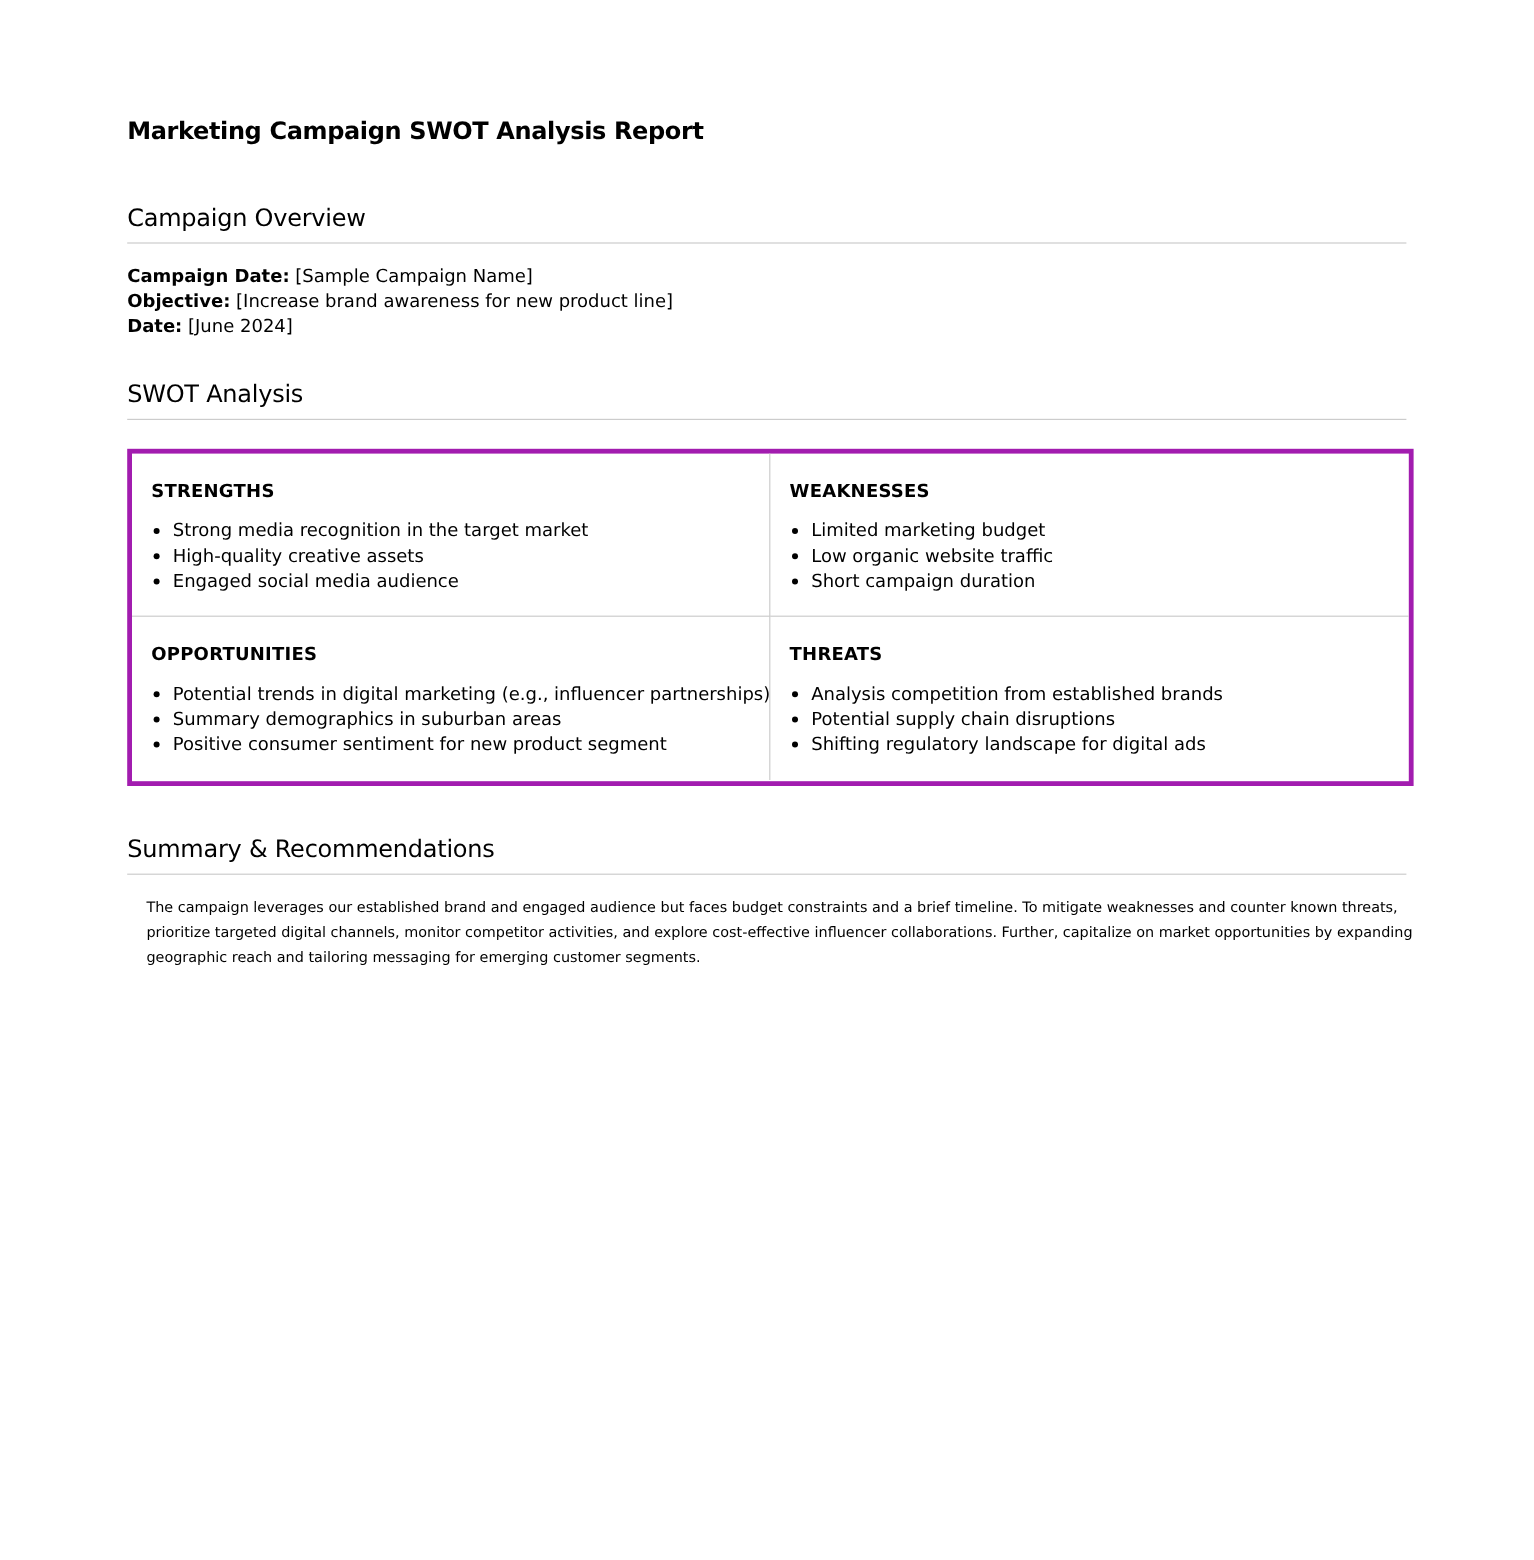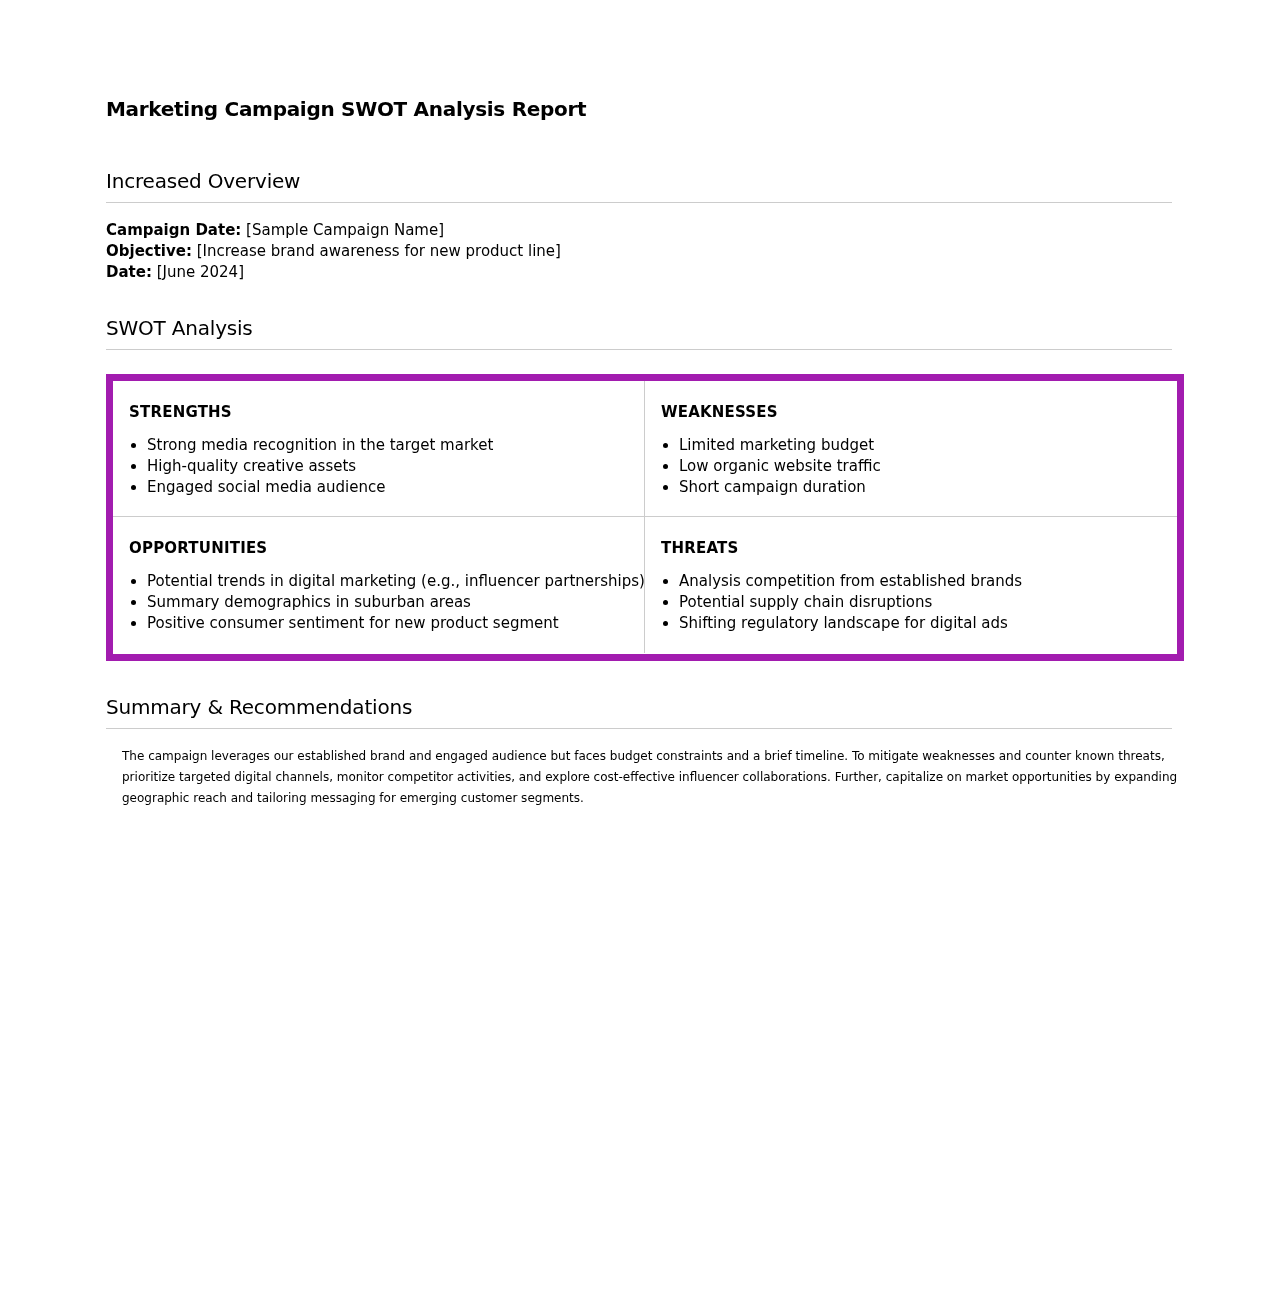--- a/index.html
+++ b/index.html
@@ -21,21 +21,21 @@
     letter-spacing: -0.2px;
   }
   .section-rule {
     position: absolute; left: 0; width: 1066px; height: 1px; background: #cccccc;
   }
   .overview { position: absolute; left: 0; top: 220px; font-size: 15px; line-height: 21px; }
   .overview .row { white-space: nowrap; }
   .overview .lbl { font-weight: 700; }
   .swot {
     position: absolute; left: 0; top: 374px; width: 1064px; height: 273px;
-    border: 7px solid #a21caf;
+    border: 4px solid #a21caf;
     display: grid; grid-template-columns: 532px 532px; grid-template-rows: 136px 136px;
   }
   .cell { position: relative; box-sizing: border-box; padding: 0 16px; }
   .cell.c0, .cell.c2 { border-right: 1px solid #cccccc; }
   .cell.c0, .cell.c1 { border-bottom: 1px solid #cccccc; }
   .cell h3 {
     font-size: 15px; font-weight: 700; margin: 0; position: absolute; top: 22px; left: 16px;
     letter-spacing: 0.2px;
   }
   .cell ul {
@@ -48,21 +48,21 @@
     font-size: 12px; line-height: 21px; margin: 0;
   }
 </style>
 </head>
 <body>
 
 <div class="page">
 
   <h1>Marketing Campaign SWOT Analysis Report</h1>
 
-  <h2 class="section-title" style="top:169px;">Increased Overview</h2>
+  <h2 class="section-title" style="top:169px;">Campaign Overview</h2>
   <div class="section-rule" style="top:202px;"></div>
 
   <div class="overview">
     <div class="row">
       <span class="lbl">Campaign Date:</span>
       <span>[Sample Campaign Name]</span>
     </div>
     <div class="row">
       <span class="lbl">Objective:</span>
       <span>[Increase brand awareness for new product line]</span>

